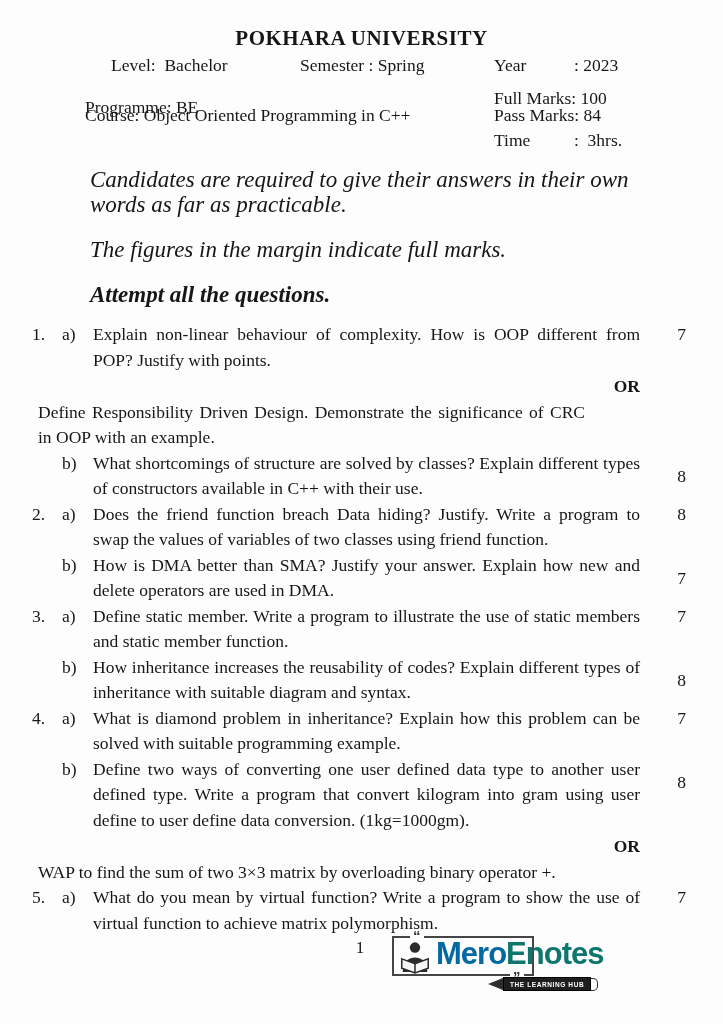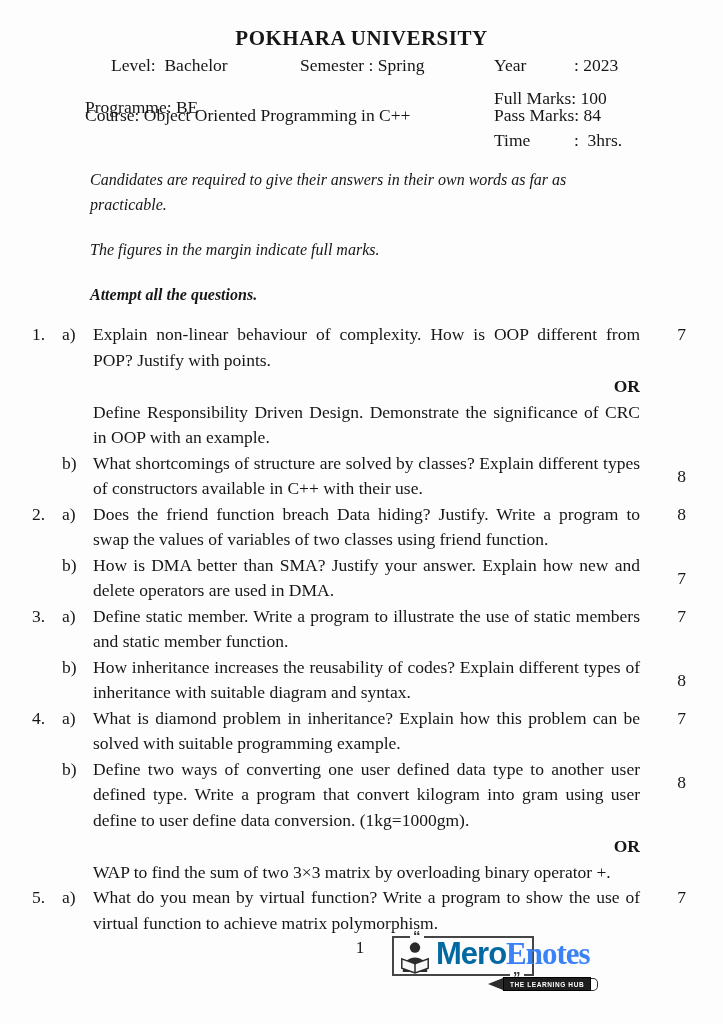--- a/index.html
+++ b/index.html
@@ -37,36 +37,36 @@
   .pos-m1 { left: 300px; top: 2px; }
   .pos-r1 { left: 494px; top: 2px; }
   .pos-l2 { left: 85px;  top: 44px; text-align: right; }
   .pos-r2 { left: 494px; top: 35px; }
   .pos-l3 { left: 85px;  top: 52px; }
   .pos-r3 { left: 494px; top: 52px; }
   .pos-r4 { left: 494px; top: 77px; }
   
   .instructions {
     margin: 13px 83px 0 90px;
-    font-size: 16px;
+    font-size: 23px;
     line-height: 25px;
   }
   .instructions p { margin: 0; font-style: italic; }
   .instructions p + p { margin-top: 20px; }
   .instructions .strong { font-weight: bold; }
   
   .questions { margin-top: 15px; font-size: 17.5px; line-height: 25.5px; }
   .q-row { display: flex; align-items: flex-start; }
   .q-num    { width: 30px; margin-left: 32px; flex: none; }
   .q-letter { width: 31px; flex: none; }
   .q-text   { width: 547px; flex: none; text-align: justify; }
   .q-marks  { flex: 1; text-align: center; }
   .q-marks.offset { padding-top: 13px; }
   .or-row  { margin-left: 93px; width: 547px; text-align: right; font-weight: bold; margin-top: 1px; }
-  .or-text { margin-left: 93px; width: 547px; text-align: justify; }
+  .or-text { margin-left: 38px; width: 547px; text-align: justify; }
   
   .page-num {
     position: absolute;
     left: 348px; top: 938px;
     width: 24px;
     text-align: center;
     font-size: 17px;
   }
   .logo {
     position: absolute;
@@ -95,21 +95,21 @@
   .brand {
     position: absolute;
     left: 44px; top: 10px;
     font-size: 31px;
     font-weight: bold;
     letter-spacing: -1px;
     line-height: 1;
     white-space: nowrap;
   }
   .brand-mero  { color: #0369a1; }
-  .brand-enotes{ color: #3b82f6; font-family: Liberation Serif, serif; }
+  .brand-enotes{ color: #0f766e; }
   .pencil { position: absolute; left: 96px; top: 49px; display: flex; align-items: center; }
   .pencil-tip {
     width: 0; height: 0;
     border-top: 6px solid transparent;
     border-bottom: 6px solid transparent;
     border-right: 15px solid #2d2d2d;
   }
   .pencil-label {
     background: #1e1e1e;
     color: #ffffff;

